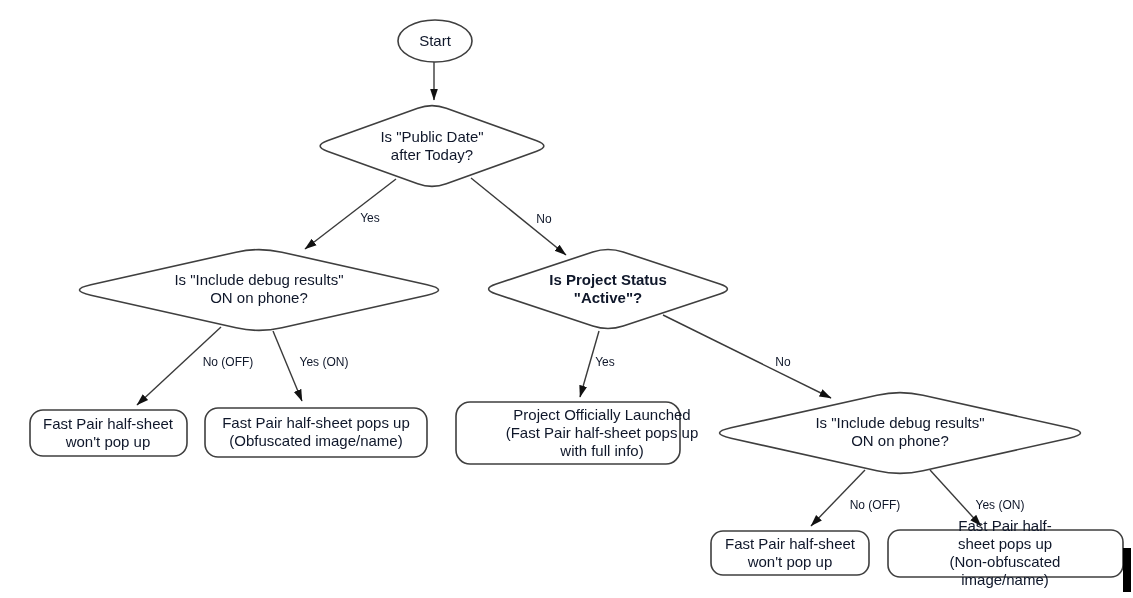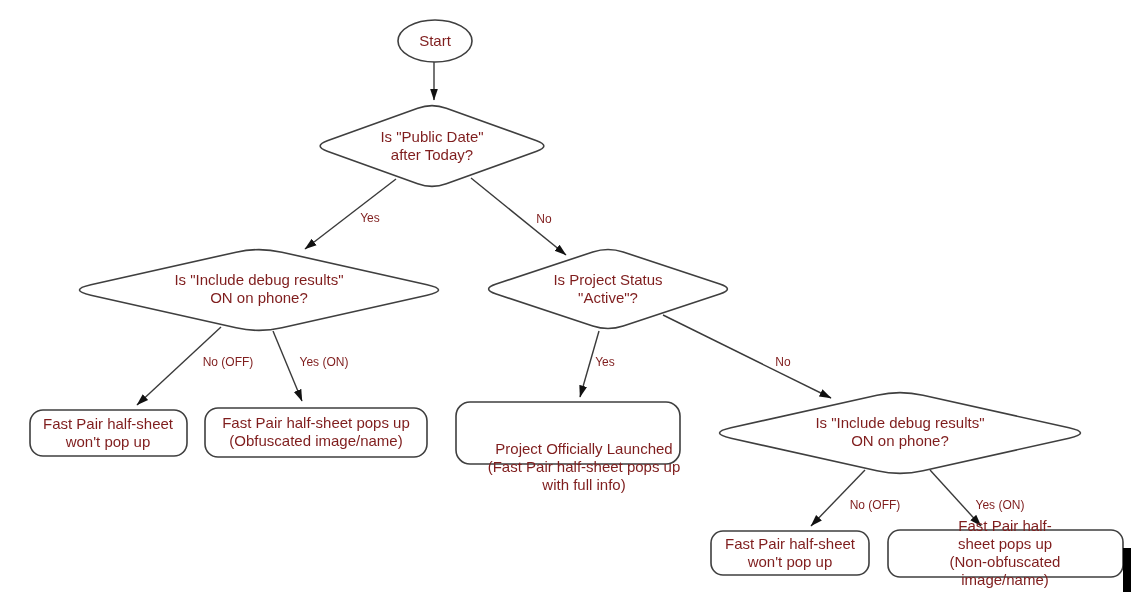--- a/index.html
+++ b/index.html
@@ -6,21 +6,21 @@
     margin: 0;
     padding: 0;
     background: #ffffff;
   }
   .stage {
     position: relative;
     width: 1133px;
     height: 598px;
     background: #ffffff;
     font-family: "Liberation Sans", sans-serif;
-    color: #7f1d1d;
+    color: #0f172a;
     overflow: hidden;
   }
   .layer {
     position: absolute;
     left: 0;
     top: 0;
   }
   .shape {
     fill: #ffffff;
     stroke: #3f3f3f;
@@ -89,33 +89,33 @@
   </svg>
 
   <div class="node-label" style="left:435px; top:41px;">Start</div>
 
   <div class="node-label" style="left:432px; top:146px;">Is "Public Date"
 after Today?</div>
 
   <div class="node-label" style="left:259px; top:289px;">Is "Include debug results"
 ON on phone?</div>
 
-  <div class="node-label" style="left:608px; top:289px;">Is Project Status
+  <div class="node-label" style="left:608px; top:289px;font-weight:bold;">Is Project Status
 "Active"?</div>
 
   <div class="node-label" style="left:900px; top:432px;">Is "Include debug results"
 ON on phone?</div>
 
   <div class="node-label" style="left:108px; top:433px;">Fast Pair half-sheet
 won't pop up</div>
 
   <div class="node-label" style="left:316px; top:432px;">Fast Pair half-sheet pops up
 (Obfuscated image/name)</div>
 
-  <div class="node-label" style="left:584px; top:433px;margin-top:34px;">Project Officially Launched
+  <div class="node-label" style="left:602px; top:433px;">Project Officially Launched
 (Fast Pair half-sheet pops up
 with full info)</div>
 
   <div class="node-label" style="left:790px; top:553px;">Fast Pair half-sheet
 won't pop up</div>
 
   <div class="node-label" style="left:1005px; top:553px;">Fast Pair half-sheet pops up
 (Non-obfuscated image/name)</div>
 
   <div class="edge-label" style="left:370px; top:218px;">Yes</div>

